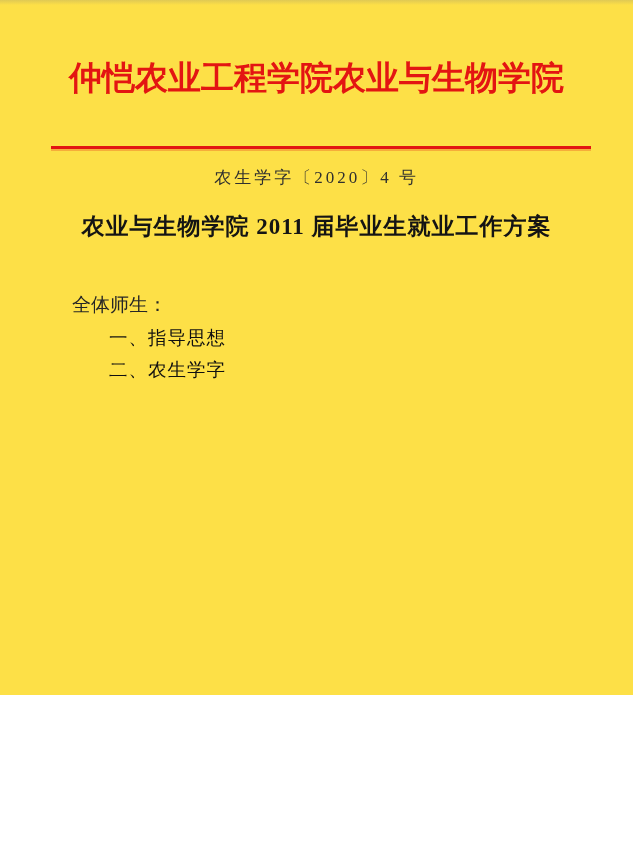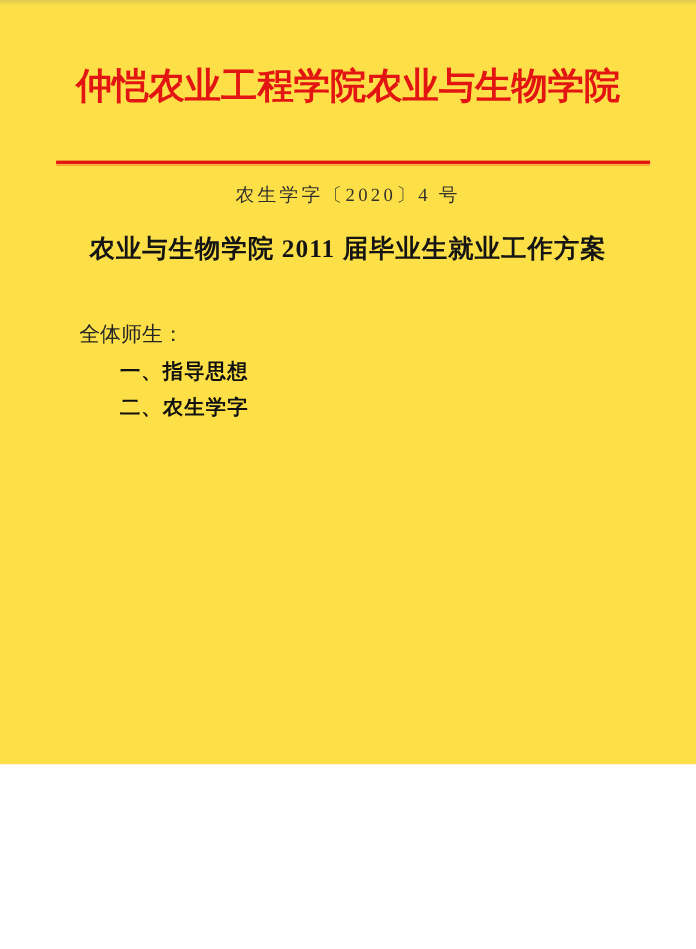--- a/index.html
+++ b/index.html
@@ -85,21 +85,21 @@
     padding: 0;
   }
   .doc-body p.body {
     text-indent: 2em;
   }
   .doc-body p.salutation {
     text-indent: 0;
   }
   .doc-body p.heading {
     text-indent: 2em;
-    font-weight: bold;
+    font-weight: normal;
     color: #101010;
     font-family: "Liberation Sans", "DejaVu Sans", sans-serif;
     font-size: 18.5px;
     letter-spacing: 1px;
   }
   .page-number {
     position: absolute;
     top: 792px;
     left: 0;
     width: 100%;

